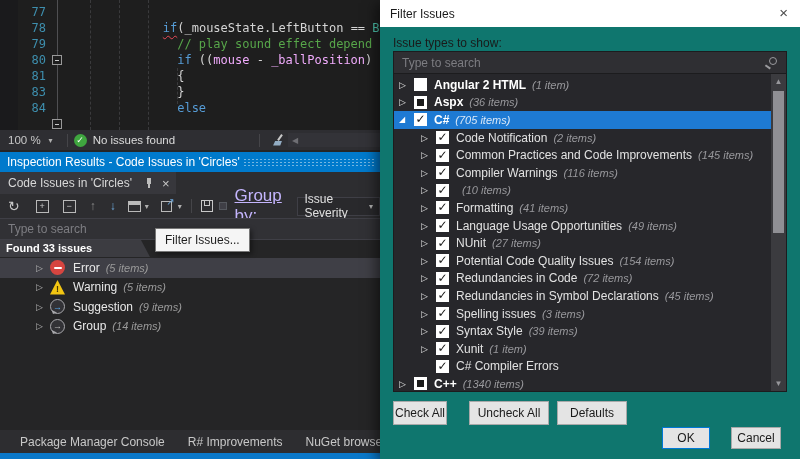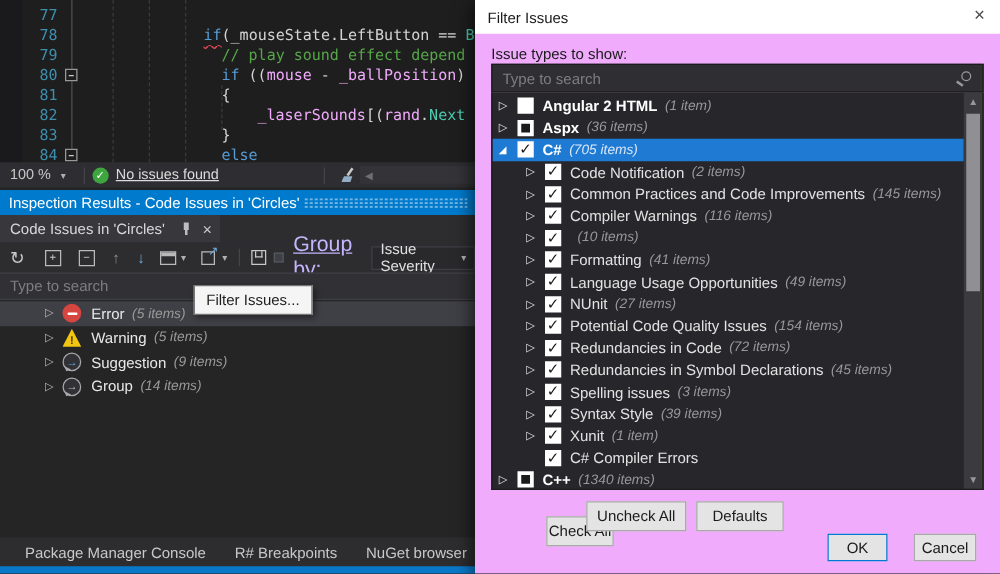--- a/index.html
+++ b/index.html
@@ -28,21 +28,21 @@
   .fold-box::after { content:""; position:absolute; left:2px; top:4px; width:4px; height:1px; background:#c8c8c8; }
 
   
   .ed-status { position:absolute; left:0; top:130px; width:380px; height:20px; background:#2e2e32;
                display:flex; align-items:center; color:#c8c8c8; font-size:11.5px; }
   .zoom-ctl { display:flex; align-items:center; gap:8px; padding:0 8px; }
   .caret { font-size:8px; color:#b0b0b0; }
   .vsep { width:1px; height:13px; background:#454549; margin:0 6px; }
   .ok-badge { width:13px; height:13px; border-radius:50%; background:#3fa63f; color:#fff;
               font-size:9px; font-weight:bold; line-height:13px; text-align:center; flex:0 0 auto; }
-  .status-text { margin-left:6px; color:#dcdcdc;text-decoration:underline; }
+  .status-text { margin-left:6px; color:#dcdcdc; }
   .broom { width:13px; height:13px; position:relative; margin-left:6px; }
   .broom::before { content:""; position:absolute; left:7px; top:0; width:2px; height:7px; background:#c8c8c8; transform:rotate(35deg); }
   .broom::after { content:""; position:absolute; left:1px; top:7px; width:9px; height:5px; background:#93adc4;
                   clip-path:polygon(0 100%,25% 0,100% 0,80% 100%); }
   .hscroll { position:absolute; right:0; top:3px; width:92px; height:14px; background:#333338;
              display:flex; align-items:center; padding-left:4px; }
   .left-arrow { font-size:8px; color:#6e6e73; }
 
   
   .gapline { position:absolute; left:0; top:150px; width:380px; height:2px; background:#252526; }
@@ -118,21 +118,21 @@
                  display:flex; align-items:center; gap:23px; padding-left:20px; }
   .btab { color:#c8c8c8; font-size:12px; white-space:nowrap; }
   .statusbar-strip { position:absolute; left:0; top:453px; width:380px; height:6px; background:#0a78c9; }
 
   
   .tooltip { position:absolute; left:155px; top:228px; height:24px; background:#f5f5f5; border:1px solid #767676;
              color:#1e1e1e; font-size:12px; display:flex; align-items:center; padding:0 9px; z-index:5;
              box-shadow:2px 2px 5px rgba(0,0,0,.45); }
 
   
-  .dialog { position:absolute; left:380px; top:0; width:420px; height:459px; background:#f0abfc; z-index:20;
+  .dialog { position:absolute; left:380px; top:0; width:420px; height:459px; background:#0f766e; z-index:20;
             box-shadow:-4px 3px 12px rgba(0,0,0,.5); }
   .dlg-title { position:absolute; left:0; top:0; width:100%; height:27px; background:#fff;
                display:flex; align-items:center; padding-left:10px; font-size:12px; color:#1a1a1a; }
   .dlg-close { position:absolute; right:12px; top:5px; color:#4d4d4d; font-size:15px; line-height:15px; }
   .dlg-label { position:absolute; left:13px; top:36px; font-size:12px; color:#1a1a1a; }
   .dlg-search { position:absolute; left:13px; top:51px; width:394px; height:23px; background:#2f2f33;
                 border:1px solid #1c1c1e; }
   .mag { position:absolute; right:9px; top:5px; width:8px; height:8px; border:1.5px solid #9a9a9e; border-radius:50%; }
   .mag::after { content:""; position:absolute; left:-5px; top:8px; width:6px; height:1.5px; background:#9a9a9e;
                 transform:rotate(35deg); }
@@ -150,21 +150,21 @@
   .ind { position:absolute; left:3px; top:3px; width:7px; height:7px; background:#1b1b1b; }
   .dlabel { white-space:nowrap; }
   .dcount { margin-left:6px; font-style:italic; font-weight:normal; font-size:11px; color:#98989c; white-space:nowrap; }
   .dlg-row.dsel .dcount { color:#d9e8f8; }
   .dlg-scroll { position:absolute; right:0; top:0; width:15px; height:100%; background:#3b3b3f; }
   .scroll-arrow { position:absolute; left:0; width:15px; text-align:center; font-size:8px; color:#97979b; }
   .sa-up { top:3px; } .sa-down { bottom:3px; }
   .scroll-thumb { position:absolute; left:2px; top:17px; width:11px; height:142px; background:#8f8f94; }
   .dlg-btn { position:absolute; height:24px; background:#e4e4e4; border:1px solid #a9a9a9; font-size:12px;
              color:#1a1a1a; font-family:"Liberation Sans",sans-serif; }
-  .b-check { left:13px; top:413px; width:54px;margin-left:44px; }
+  .b-check { left:13px; top:401px; width:54px; }
   .b-uncheck { left:89px; top:401px; width:80px; }
   .b-defaults { left:177px; top:401px; width:70px; }
   .b-ok { left:282px; top:427px; width:48px; height:22px; border:1px solid #0078d7; }
   .b-cancel { left:351px; top:427px; width:50px; height:22px; }
 </style>
 </head>
 <body>
 
 <div class="screen">
 
@@ -174,21 +174,20 @@
     <div class="guide g2"></div>
     <div class="guide g3"></div>
     <div class="guide g4"></div>
     <div class="fold-line"></div>
     <div id="editor-lines">
         <div class="ed-row"><span class="ln">77</span><span class="code" style="padding-left: 0px;"></span></div>
         <div class="ed-row"><span class="ln">78</span><span class="code" style="padding-left: 100.8px;"><span class="t-kw squiggle">if</span><span class="t-pl">(_mouseState.LeftButton == </span><span class="t-ty">Bu</span></span></div>
         <div class="ed-row"><span class="ln">79</span><span class="code" style="padding-left: 115.2px;"><span class="t-cm">// play sound effect depend</span></span></div>
         <div class="ed-row"><span class="ln">80</span><span class="code" style="padding-left: 115.2px;"><span class="t-kw">if</span><span class="t-pl"> ((</span><span class="t-id">mouse</span><span class="t-pl"> - </span><span class="t-id">_ballPosition</span><span class="t-pl">)</span></span></div>
         <div class="ed-row"><span class="ln">81</span><span class="code" style="padding-left: 115.2px;"><span class="t-pl">{</span></span></div>
-        <div class="ed-row"><span class="ln">82</span><span class="code" style="padding-left: 144px;"><span class="t-id">_laserSounds</span><span class="t-pl">[(</span><span class="t-id">rand</span><span class="t-pl">.</span><span class="t-me">Next</span></span></div>
         <div class="ed-row"><span class="ln">83</span><span class="code" style="padding-left: 115.2px;"><span class="t-pl">}</span></span></div>
         <div class="ed-row"><span class="ln">84</span><span class="code" style="padding-left: 115.2px;"><span class="t-kw">else</span></span></div>
       </div>
   <div class="fold-box" style="top: 55px;"></div>
       <div class="fold-box" style="top: 119px;"></div>
     </div>
 
   <div class="ed-status">
     <span class="zoom-ctl">
       <span>100 %</span>
@@ -258,20 +257,21 @@
       <span>Issue Severity</span>
       <span class="caret">▾</span>
     </div>
   </div>
 
   <div class="psearch">
     <input placeholder="Type to search" style="">
   </div>
 
   <div class="results">
+    <div class="found-tab">Found 33 issues</div>
     <div id="issue-tree">
         <div class="issue-row sel">
           <span class="exp">▷</span>
           <span class="ic ic-error"></span>
           <span class="ilabel">Error</span>
           <span class="icount">(5 items)</span>
         </div>
         <div class="issue-row">
           <span class="exp">▷</span>
           <span class="ic ic-warning">
@@ -294,21 +294,21 @@
             <span class="bubble-arrow hint">→</span>
           </span>
           <span class="ilabel">Group</span>
           <span class="icount">(14 items)</span>
         </div>
       </div>
   </div>
 
   <div class="bottom-tabs" id="bottom-tabs">
       <span class="btab">Package Manager Console</span>
-      <span class="btab">R# Breakpoints</span>
+      <span class="btab">R# Improvements</span>
       <span class="btab">NuGet browser</span>
       <span class="btab">Error List</span>
       <span class="btab">Ta</span>
     </div>
   <div class="statusbar-strip"></div>
 
   <div class="tooltip">Filter Issues...</div>
 
   <div class="dialog">
     <div class="dlg-title">

